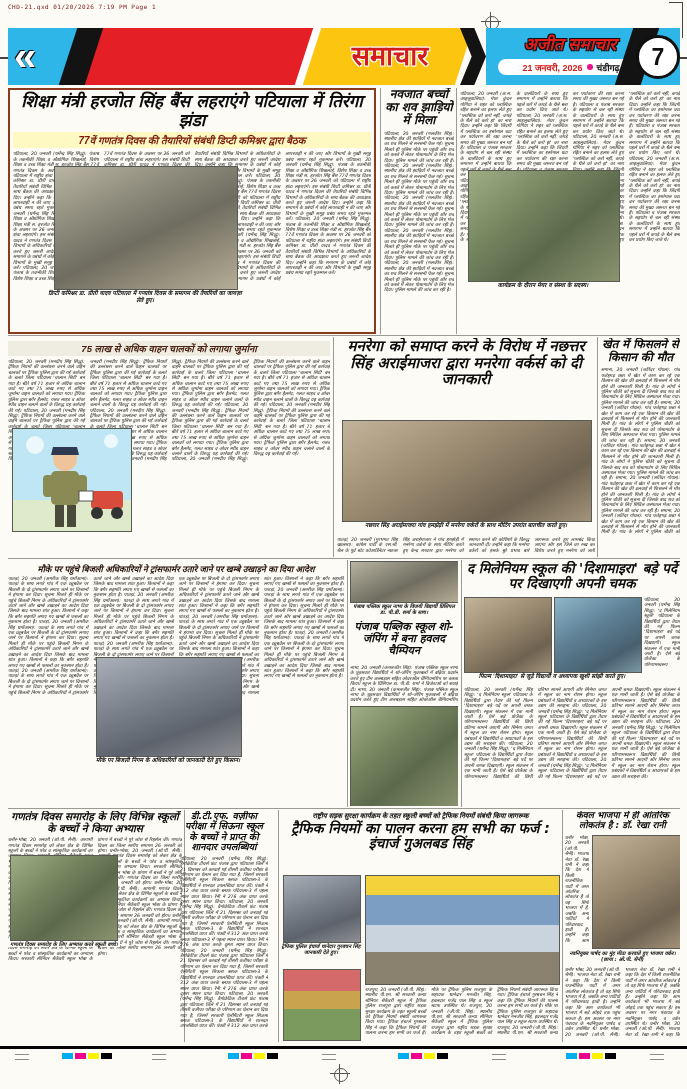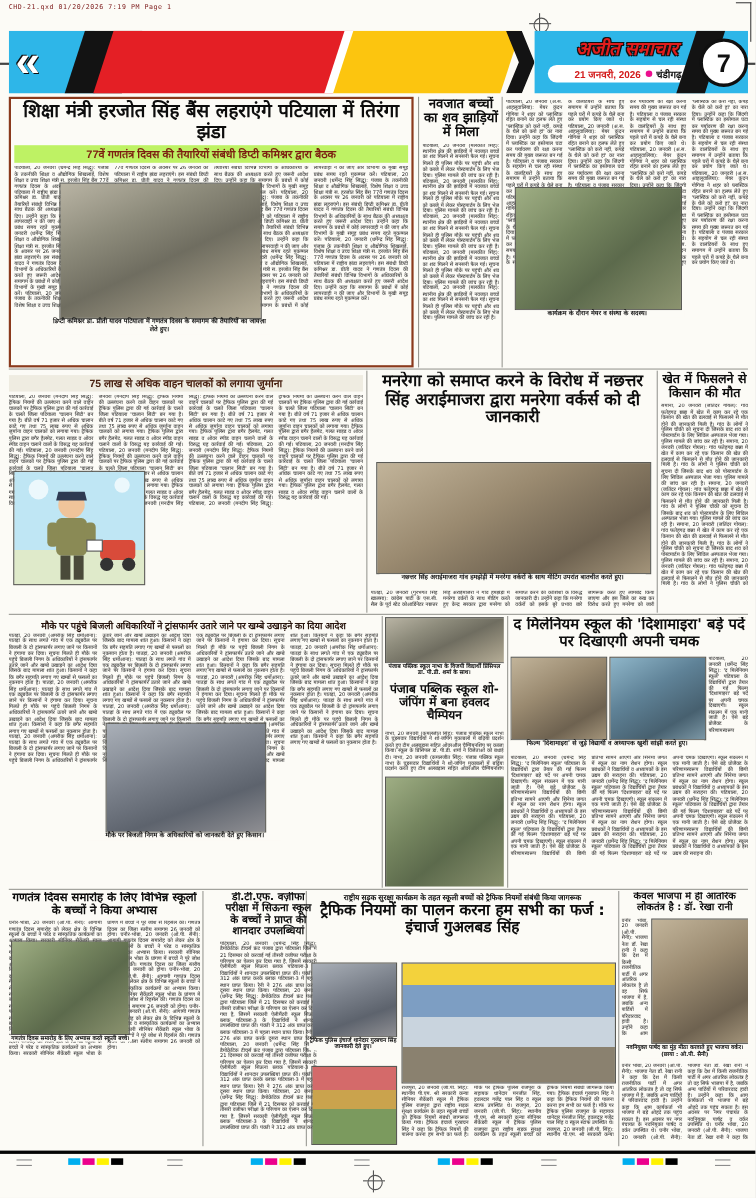--- a/index.html
+++ b/index.html
@@ -36,21 +36,21 @@
             text-shadow:1px 1px 0 #111,-1px -1px 0 #111,1px -1px 0 #111,-1px 1px 0 #111;font-style:italic;}
   .mh-pill{position:absolute;left:490px;top:31px;width:146px;height:16px;background:#fff;border-radius:8px;
            display:flex;align-items:center;justify-content:center;gap:4px;font-size:9px;font-weight:bold;}
   .mh-date{color:#d31c1c;}
   .mh-dot{width:6px;height:6px;border-radius:50%;background:#ec0f8e;}
   .mh-city{color:#111;}
   .mh-circle{position:absolute;right:0px;top:7px;width:38px;height:38px;background:#fff;border:3px solid #101010;
              border-radius:50%;display:flex;align-items:center;justify-content:center;font-size:23px;font-weight:bold;color:#101010;}
   .mh-wedge{position:absolute;right:30px;top:0;width:26px;height:57px;background:#131313;transform:skewX(-18deg);}
   
-  .art{position:absolute;overflow:hidden;}
+  .art{position:absolute;overflow:hidden;font-style:italic;}
   .hl{font-weight:bold;color:#0d0d0d;text-align:center;line-height:1.1;font-family:"DejaVu Sans",sans-serif;}
   .subhead{font-weight:bold;text-align:center;}
   .body-txt{font-size:4.6px;line-height:1.18;text-align:justify;color:#222;column-gap:5px;overflow:hidden;
             font-family:"DejaVu Sans",sans-serif;}
   .cap{font-weight:bold;text-align:center;font-size:5.8px;line-height:1.2;color:#111;background:#fcfbf6;
        font-family:"DejaVu Sans",sans-serif;}
   .photo{position:absolute;border:1px solid #5a5a55;}
   .ph-a{background:linear-gradient(155deg,#b9b4a4 0%,#8e8c7c 30%,#6f6d60 55%,#97917e 80%,#b5ad97 100%);}
   .ph-b{background:linear-gradient(140deg,#9fae84 0%,#75855f 35%,#5c6a4c 60%,#8b936f 100%);}
   .ph-c{background:linear-gradient(160deg,#aab0b8 0%,#7c828c 40%,#5d636d 70%,#8f8f93 100%);}
@@ -88,20 +88,21 @@
 
   <div class="abs masthead">
     <div class="mh-seg mh-cyan-l"></div>
     <div class="mh-chev" style="left:6px;">«</div>
     <div class="mh-seg mh-black1"></div>
     <div class="mh-seg mh-red"></div>
     <div class="mh-seg mh-white-sliver"></div>
     <div class="mh-seg mh-yellow"></div>
     <div class="mh-seg mh-black2"></div>
     <div class="mh-seg mh-cyan-r"></div>
+    <div class="mh-title2">समाचार</div>
     <div class="mh-brand">अजीत समाचार</div>
     <div class="mh-pill">
       <span class="mh-date">21 जनवरी, 2026</span>
       <span class="mh-dot"></span>
       <span class="mh-city">चंडीगढ़</span>
     </div>
     <div class="mh-wedge"></div>
     <div class="mh-circle">7</div>
   </div>
 
@@ -113,21 +114,21 @@
   <div class="abs vline" style="left:333px;top:337px;height:220px;"></div>
   <div class="abs vline" style="left:597px;top:337px;height:220px;"></div>
   <div class="abs vline" style="left:347px;top:560px;height:247px;"></div>
   <div class="abs vline" style="left:461px;top:560px;height:247px;"></div>
   <div class="abs vline" style="left:184px;top:810px;height:232px;"></div>
   <div class="abs vline" style="left:278px;top:810px;height:232px;"></div>
   <div class="abs vline" style="left:562px;top:810px;height:232px;"></div>
 
   <div class="art" style="left:8px;top:88px;width:368px;height:246px;border:2px solid #8a3a1d;padding:2px 3px;box-sizing:border-box;">
     <div class="hl" style="font-size:17px;">शिक्षा मंत्री हरजोत सिंह बैंस लहराएंगे पटियाला में तिरंगा झंडा</div>
-    <div class="subhead" style="background:#bef264;color:#7c1f10;font-size:10px;margin:3px 0;padding:1px 12px;">77वें गणतंत्र दिवस की तैयारियों संबंधी डिप्टी कमिश्नर द्वारा बैठक</div>
+    <div class="subhead" style="background:#fef9c3;color:#7c1f10;font-size:10px;margin:3px 0;padding:1px 12px;">77वें गणतंत्र दिवस की तैयारियों संबंधी डिप्टी कमिश्नर द्वारा बैठक</div>
     <div class="body-txt" style="column-count:4;height:166px;">पटियाला, 20 जनवरी (धर्मेन्द्र सिंह सिद्धू): पंजाब के तकनीकी शिक्षा व औद्योगिक शिखलाई, विशेष शिक्षा व उच्च शिक्षा मंत्री स. हरजोत सिंह बैंस 77वें गणतंत्र दिवस के अवसर पर 26 जनवरी को पटियाला में राष्ट्रीय झंडा लहराएंगे। इस संबंधी डिप्टी कमिश्नर डा. प्रीती यादव ने गणतंत्र दिवस की तैयारियों संबंधी विभिन्न विभागों के अधिकारियों के साथ बैठक की अध्यक्षता करते हुए जरूरी आदेश दिए। उन्होंने कहा कि समागम के प्रबंधों में कोई लापरवाही न की जाए और विभागों के मुखी समूह प्रबंध समय रहते मुकम्मल करें। पटियाला, 20 जनवरी (धर्मेन्द्र सिंह सिद्धू): पंजाब के तकनीकी शिक्षा व औद्योगिक शिखलाई, विशेष शिक्षा व उच्च शिक्षा मंत्री स. हरजोत सिंह बैंस 77वें गणतंत्र दिवस के अवसर पर 26 जनवरी को पटियाला में राष्ट्रीय झंडा लहराएंगे। इस संबंधी डिप्टी कमिश्नर डा. प्रीती यादव ने गणतंत्र दिवस की तैयारियों संबंधी विभिन्न विभागों के अधिकारियों के साथ बैठक की अध्यक्षता करते हुए जरूरी आदेश दिए। उन्होंने कहा कि समागम के प्रबंधों में कोई लापरवाही न की जाए और विभागों के मुखी समूह प्रबंध समय रहते मुकम्मल करें। पटियाला, 20 जनवरी (धर्मेन्द्र सिंह सिद्धू): पंजाब के तकनीकी शिक्षा व औद्योगिक शिखलाई, विशेष शिक्षा व उच्च शिक्षा मंत्री स. हरजोत सिंह बैंस 77वें गणतंत्र दिवस के अवसर पर 26 जनवरी को पटियाला में राष्ट्रीय झंडा लहराएंगे। इस संबंधी डिप्टी कमिश्नर डा. प्रीती यादव ने गणतंत्र दिवस की तैयारियों संबंधी विभिन्न विभागों के अधिकारियों के साथ बैठक की अध्यक्षता करते हुए जरूरी आदेश दिए। उन्होंने कहा कि समागम के प्रबंधों में कोई लापरवाही न की जाए और विभागों के मुखी समूह प्रबंध समय रहते मुकम्मल करें। पटियाला, 20 जनवरी (धर्मेन्द्र सिंह सिद्धू): पंजाब के तकनीकी शिक्षा व औद्योगिक शिखलाई, विशेष शिक्षा व उच्च शिक्षा मंत्री स. हरजोत सिंह बैंस 77वें गणतंत्र दिवस के अवसर पर 26 जनवरी को पटियाला में राष्ट्रीय झंडा लहराएंगे। इस संबंधी डिप्टी कमिश्नर डा. प्रीती यादव ने गणतंत्र दिवस की तैयारियों संबंधी विभिन्न विभागों के अधिकारियों के साथ बैठक की अध्यक्षता करते हुए जरूरी आदेश दिए। उन्होंने कहा कि समागम के प्रबंधों में कोई लापरवाही न की जाए और विभागों के मुखी समूह प्रबंध समय रहते मुकम्मल करें। पटियाला, 20 जनवरी (धर्मेन्द्र सिंह सिद्धू): पंजाब के तकनीकी शिक्षा व औद्योगिक शिखलाई, विशेष शिक्षा व उच्च शिक्षा मंत्री स. हरजोत सिंह बैंस 77वें गणतंत्र दिवस के अवसर पर 26 जनवरी को पटियाला में राष्ट्रीय झंडा लहराएंगे। इस संबंधी डिप्टी कमिश्नर डा. प्रीती यादव ने गणतंत्र दिवस की तैयारियों संबंधी विभिन्न विभागों के अधिकारियों के साथ बैठक की अध्यक्षता करते हुए जरूरी आदेश दिए। उन्होंने कहा कि समागम के प्रबंधों में कोई लापरवाही न की जाए और विभागों के मुखी समूह प्रबंध समय रहते मुकम्मल करें। पटियाला, 20 जनवरी (धर्मेन्द्र सिंह सिद्धू): पंजाब के तकनीकी शिक्षा व औद्योगिक शिखलाई, विशेष शिक्षा व उच्च शिक्षा मंत्री स. हरजोत सिंह बैंस 77वें गणतंत्र दिवस के अवसर पर 26 जनवरी को पटियाला में राष्ट्रीय झंडा लहराएंगे। इस संबंधी डिप्टी कमिश्नर डा. प्रीती यादव ने गणतंत्र दिवस की तैयारियों संबंधी विभिन्न विभागों के अधिकारियों के साथ बैठक की अध्यक्षता करते हुए जरूरी आदेश दिए। उन्होंने कहा कि समागम के प्रबंधों में कोई लापरवाही न की जाए और विभागों के मुखी समूह प्रबंध समय रहते मुकम्मल करें। पटियाला, 20 जनवरी (धर्मेन्द्र सिंह सिद्धू): पंजाब के तकनीकी शिक्षा व औद्योगिक शिखलाई, विशेष शिक्षा व उच्च शिक्षा मंत्री स. हरजोत सिंह बैंस 77वें गणतंत्र दिवस के अवसर पर 26 जनवरी को पटियाला में राष्ट्रीय झंडा लहराएंगे। इस संबंधी डिप्टी कमिश्नर डा. प्रीती यादव ने गणतंत्र दिवस की तैयारियों संबंधी विभिन्न विभागों के अधिकारियों के साथ बैठक की अध्यक्षता करते हुए जरूरी आदेश दिए। उन्होंने कहा कि समागम के प्रबंधों में कोई लापरवाही न की जाए और विभागों के मुखी समूह प्रबंध समय रहते मुकम्मल करें। पटियाला, 20 जनवरी (धर्मेन्द्र सिंह सिद्धू): पंजाब के तकनीकी शिक्षा व औद्योगिक शिखलाई, विशेष शिक्षा व उच्च शिक्षा मंत्री स. हरजोत सिंह बैंस 77वें गणतंत्र दिवस के अवसर पर 26 जनवरी को पटियाला में राष्ट्रीय झंडा लहराएंगे। इस संबंधी डिप्टी कमिश्नर डा. प्रीती यादव ने गणतंत्र दिवस की तैयारियों संबंधी विभिन्न विभागों के अधिकारियों के साथ बैठक की अध्यक्षता करते हुए जरूरी आदेश दिए। उन्होंने कहा कि समागम के प्रबंधों में कोई लापरवाही न की जाए और विभागों के मुखी समूह प्रबंध समय रहते मुकम्मल करें। पटियाला, 20 जनवरी (धर्मेन्द्र सिंह सिद्धू): पंजाब के तकनीकी शिक्षा व औद्योगिक शिखलाई, विशेष शिक्षा व उच्च शिक्षा मंत्री स. हरजोत सिंह बैंस 77वें गणतंत्र दिवस के अवसर पर 26 जनवरी को पटियाला में राष्ट्रीय झंडा लहराएंगे। इस संबंधी डिप्टी कमिश्नर डा. प्रीती यादव ने गणतंत्र दिवस की तैयारियों संबंधी विभिन्न विभागों के अधिकारियों के साथ बैठक की अध्यक्षता करते हुए जरूरी आदेश दिए। उन्होंने कहा कि समागम के प्रबंधों में कोई लापरवाही न की जाए और विभागों के मुखी समूह प्रबंध समय रहते मुकम्मल करें।</div>
     <div class="photo ph-a" style="left:44px;top:76px;width:182px;height:122px;"></div>
     <div class="cap abs" style="left:34px;top:200px;width:202px;">डिप्टी कमिश्नर डा. प्रीती यादव पटियाला में गणतंत्र दिवस के समागम की तैयारियों का जायज़ा लेते हुए।</div>
   </div>
 
   <div class="art" style="left:384px;top:88px;width:70px;height:246px;">
     <div class="hl" style="font-size:12px;">नवजात बच्चों का शव झाड़ियों में मिला</div>
     <div class="body-txt" style="column-count:1;height:178px;margin-top:3px;">पटियाला, 20 जनवरी (मलकीत सिंह): स्थानीय क्षेत्र की झाड़ियों में नवजात बच्चों का शव मिलने से सनसनी फैल गई। सूचना मिलते ही पुलिस मौके पर पहुंची और शव को कब्जे में लेकर पोस्टमार्टम के लिए भेज दिया। पुलिस मामले की जांच कर रही है। पटियाला, 20 जनवरी (मलकीत सिंह): स्थानीय क्षेत्र की झाड़ियों में नवजात बच्चों का शव मिलने से सनसनी फैल गई। सूचना मिलते ही पुलिस मौके पर पहुंची और शव को कब्जे में लेकर पोस्टमार्टम के लिए भेज दिया। पुलिस मामले की जांच कर रही है। पटियाला, 20 जनवरी (मलकीत सिंह): स्थानीय क्षेत्र की झाड़ियों में नवजात बच्चों का शव मिलने से सनसनी फैल गई। सूचना मिलते ही पुलिस मौके पर पहुंची और शव को कब्जे में लेकर पोस्टमार्टम के लिए भेज दिया। पुलिस मामले की जांच कर रही है। पटियाला, 20 जनवरी (मलकीत सिंह): स्थानीय क्षेत्र की झाड़ियों में नवजात बच्चों का शव मिलने से सनसनी फैल गई। सूचना मिलते ही पुलिस मौके पर पहुंची और शव को कब्जे में लेकर पोस्टमार्टम के लिए भेज दिया। पुलिस मामले की जांच कर रही है। पटियाला, 20 जनवरी (मलकीत सिंह): स्थानीय क्षेत्र की झाड़ियों में नवजात बच्चों का शव मिलने से सनसनी फैल गई। सूचना मिलते ही पुलिस मौके पर पहुंची और शव को कब्जे में लेकर पोस्टमार्टम के लिए भेज दिया। पुलिस मामले की जांच कर रही है।</div>
   </div>
 
@@ -195,21 +196,21 @@
     <div class="body-txt abs" style="left:0;top:126px;width:216px;column-count:3;height:118px;">पटियाला, 20 जनवरी (धर्मेन्द्र सिंह सिद्धू): 'द मिलेनियम स्कूल' पटियाला के विद्यार्थियों द्वारा तैयार की गई फिल्म 'दिशामाइरा' बड़े पर्दे पर अपनी चमक दिखाएगी। स्कूल संकलन में एक मानी जाती है। ऐसे बड़े प्रोजैक्ट के परिणामस्वरूप विद्यार्थियों की छिपी प्रतिभा सामने आएगी और सिनेमा जगत में स्कूल का नाम रोशन होगा। स्कूल प्रबंधकों ने विद्यार्थियों व अध्यापकों के इस उद्यम की सराहना की। पटियाला, 20 जनवरी (धर्मेन्द्र सिंह सिद्धू): 'द मिलेनियम स्कूल' पटियाला के विद्यार्थियों द्वारा तैयार की गई फिल्म 'दिशामाइरा' बड़े पर्दे पर अपनी चमक दिखाएगी। स्कूल संकलन में एक मानी जाती है। ऐसे बड़े प्रोजैक्ट के परिणामस्वरूप विद्यार्थियों की छिपी प्रतिभा सामने आएगी और सिनेमा जगत में स्कूल का नाम रोशन होगा। स्कूल प्रबंधकों ने विद्यार्थियों व अध्यापकों के इस उद्यम की सराहना की। पटियाला, 20 जनवरी (धर्मेन्द्र सिंह सिद्धू): 'द मिलेनियम स्कूल' पटियाला के विद्यार्थियों द्वारा तैयार की गई फिल्म 'दिशामाइरा' बड़े पर्दे पर अपनी चमक दिखाएगी। स्कूल संकलन में एक मानी जाती है। ऐसे बड़े प्रोजैक्ट के परिणामस्वरूप विद्यार्थियों की छिपी प्रतिभा सामने आएगी और सिनेमा जगत में स्कूल का नाम रोशन होगा। स्कूल प्रबंधकों ने विद्यार्थियों व अध्यापकों के इस उद्यम की सराहना की। पटियाला, 20 जनवरी (धर्मेन्द्र सिंह सिद्धू): 'द मिलेनियम स्कूल' पटियाला के विद्यार्थियों द्वारा तैयार की गई फिल्म 'दिशामाइरा' बड़े पर्दे पर अपनी चमक दिखाएगी। स्कूल संकलन में एक मानी जाती है। ऐसे बड़े प्रोजैक्ट के परिणामस्वरूप विद्यार्थियों की छिपी प्रतिभा सामने आएगी और सिनेमा जगत में स्कूल का नाम रोशन होगा। स्कूल प्रबंधकों ने विद्यार्थियों व अध्यापकों के इस उद्यम की सराहना की। पटियाला, 20 जनवरी (धर्मेन्द्र सिंह सिद्धू): 'द मिलेनियम स्कूल' पटियाला के विद्यार्थियों द्वारा तैयार की गई फिल्म 'दिशामाइरा' बड़े पर्दे पर अपनी चमक दिखाएगी। स्कूल संकलन में एक मानी जाती है। ऐसे बड़े प्रोजैक्ट के परिणामस्वरूप विद्यार्थियों की छिपी प्रतिभा सामने आएगी और सिनेमा जगत में स्कूल का नाम रोशन होगा। स्कूल प्रबंधकों ने विद्यार्थियों व अध्यापकों के इस उद्यम की सराहना की।</div>
   </div>
 
   <div class="art" style="left:8px;top:811px;width:174px;height:230px;">
     <div class="hl" style="font-size:10.5px;">गणतंत्र दिवस समारोह के लिए विभिन्न स्कूलों के बच्चों ने किया अभ्यास</div>
     <div class="body-txt" style="column-count:2;height:194px;margin-top:3px;">घनौर-भोबा, 20 जनवरी (ओ.पी. सैनी): आगामी गणतंत्र दिवस समारोह को लेकर क्षेत्र के विभिन्न स्कूलों के बच्चों ने परेड व सांस्कृतिक कार्यक्रमों का अभ्यास किया। सरकारी सीनियर सैकेंडरी स्कूल भोबा के प्रांगण में बच्चों ने पूरे जोश से रिहर्सल की। गणतंत्र दिवस का जिला स्तरीय समागम 26 जनवरी को होगा। घनौर-भोबा, 20 जनवरी (ओ.पी. सैनी): आगामी गणतंत्र दिवस समारोह को लेकर क्षेत्र के विभिन्न स्कूलों के बच्चों ने परेड व सांस्कृतिक कार्यक्रमों का अभ्यास किया। सरकारी सीनियर सैकेंडरी स्कूल भोबा के प्रांगण में बच्चों ने पूरे जोश से रिहर्सल की। गणतंत्र दिवस का जिला स्तरीय समागम 26 जनवरी को होगा। घनौर-भोबा, 20 जनवरी (ओ.पी. सैनी): आगामी गणतंत्र दिवस समारोह को लेकर क्षेत्र के विभिन्न स्कूलों के बच्चों ने परेड व सांस्कृतिक कार्यक्रमों का अभ्यास किया। सरकारी सीनियर सैकेंडरी स्कूल भोबा के प्रांगण में बच्चों ने पूरे जोश से रिहर्सल की। गणतंत्र दिवस का जिला स्तरीय समागम 26 जनवरी को होगा। घनौर-भोबा, 20 जनवरी (ओ.पी. सैनी): आगामी गणतंत्र दिवस समारोह को लेकर क्षेत्र के विभिन्न स्कूलों के बच्चों ने परेड व सांस्कृतिक कार्यक्रमों का अभ्यास किया। सरकारी सीनियर सैकेंडरी स्कूल भोबा के प्रांगण में बच्चों ने पूरे जोश से रिहर्सल की। गणतंत्र दिवस का जिला स्तरीय समागम 26 जनवरी को होगा। घनौर-भोबा, 20 जनवरी (ओ.पी. सैनी): आगामी गणतंत्र दिवस समारोह को लेकर क्षेत्र के विभिन्न स्कूलों के बच्चों ने परेड व सांस्कृतिक कार्यक्रमों का अभ्यास किया। सरकारी सीनियर सैकेंडरी स्कूल भोबा के प्रांगण में बच्चों ने पूरे जोश से रिहर्सल की। गणतंत्र दिवस का जिला स्तरीय समागम 26 जनवरी को होगा। घनौर-भोबा, 20 जनवरी (ओ.पी. सैनी): आगामी गणतंत्र दिवस समारोह को लेकर क्षेत्र के विभिन्न स्कूलों के बच्चों ने परेड व सांस्कृतिक कार्यक्रमों का अभ्यास किया। सरकारी सीनियर सैकेंडरी स्कूल भोबा के प्रांगण में बच्चों ने पूरे जोश से रिहर्सल की। गणतंत्र दिवस का जिला स्तरीय समागम 26 जनवरी को होगा। घनौर-भोबा, 20 जनवरी (ओ.पी. सैनी): आगामी गणतंत्र दिवस समारोह को लेकर क्षेत्र के विभिन्न स्कूलों के बच्चों ने परेड व सांस्कृतिक कार्यक्रमों का अभ्यास किया। सरकारी सीनियर सैकेंडरी स्कूल भोबा के प्रांगण में बच्चों ने पूरे जोश से रिहर्सल की। गणतंत्र दिवस का जिला स्तरीय समागम 26 जनवरी को होगा।</div>
     <div class="photo ph-b" style="left:2px;top:44px;width:106px;height:84px;"></div>
     <div class="cap abs" style="left:0;top:130px;width:112px;font-size:5.2px;">गणतंत्र दिवस समारोह के लिए अभ्यास करते स्कूली बच्चे।</div>
   </div>
 
-  <div class="art" style="left:200px;top:811px;width:88px;height:230px;">
+  <div class="art" style="left:180px;top:811px;width:88px;height:230px;">
     <div class="hl" style="font-size:9.5px;">डी.टी.एफ. वज़ीफा परीक्षा में सिऊना स्कूल के बच्चों ने प्राप्त की शानदार उपलब्धियां</div>
     <div class="body-txt" style="column-count:1;height:178px;margin-top:3px;">पटियाला, 20 जनवरी (धर्मेन्द्र सिंह सिद्धू): डैमोक्रेटिक टीचर्स फ्रंट पंजाब द्वारा पटियाला जिले में 21 दिसम्बर को करवाई गई तीसरी वजीफा परीक्षा के परिणाम का ऐलान कर दिया गया है, जिसमें सरकारी ऐलीमैंटरी स्कूल सिऊना ब्लाक पटियाला-3 के विद्यार्थियों ने शानदार उपलब्धियां प्राप्त कीं। पंक्ती ने 312 अंक प्राप्त करके ब्लाक पटियाला-3 में पहला स्थान प्राप्त किया। रैनी ने 276 अंक प्राप्त करके दूसरा स्थान प्राप्त किया। पटियाला, 20 जनवरी (धर्मेन्द्र सिंह सिद्धू): डैमोक्रेटिक टीचर्स फ्रंट पंजाब द्वारा पटियाला जिले में 21 दिसम्बर को करवाई गई तीसरी वजीफा परीक्षा के परिणाम का ऐलान कर दिया गया है, जिसमें सरकारी ऐलीमैंटरी स्कूल सिऊना ब्लाक पटियाला-3 के विद्यार्थियों ने शानदार उपलब्धियां प्राप्त कीं। पंक्ती ने 312 अंक प्राप्त करके ब्लाक पटियाला-3 में पहला स्थान प्राप्त किया। रैनी ने 276 अंक प्राप्त करके दूसरा स्थान प्राप्त किया। पटियाला, 20 जनवरी (धर्मेन्द्र सिंह सिद्धू): डैमोक्रेटिक टीचर्स फ्रंट पंजाब द्वारा पटियाला जिले में 21 दिसम्बर को करवाई गई तीसरी वजीफा परीक्षा के परिणाम का ऐलान कर दिया गया है, जिसमें सरकारी ऐलीमैंटरी स्कूल सिऊना ब्लाक पटियाला-3 के विद्यार्थियों ने शानदार उपलब्धियां प्राप्त कीं। पंक्ती ने 312 अंक प्राप्त करके ब्लाक पटियाला-3 में पहला स्थान प्राप्त किया। रैनी ने 276 अंक प्राप्त करके दूसरा स्थान प्राप्त किया। पटियाला, 20 जनवरी (धर्मेन्द्र सिंह सिद्धू): डैमोक्रेटिक टीचर्स फ्रंट पंजाब द्वारा पटियाला जिले में 21 दिसम्बर को करवाई गई तीसरी वजीफा परीक्षा के परिणाम का ऐलान कर दिया गया है, जिसमें सरकारी ऐलीमैंटरी स्कूल सिऊना ब्लाक पटियाला-3 के विद्यार्थियों ने शानदार उपलब्धियां प्राप्त कीं। पंक्ती ने 312 अंक प्राप्त करके ब्लाक पटियाला-3 में पहला स्थान प्राप्त किया। रैनी ने 276 अंक प्राप्त करके दूसरा स्थान प्राप्त किया।</div>
   </div>
 
   <div class="art" style="left:281px;top:811px;width:279px;height:230px;">
     <div class="subhead" style="font-size:6.8px;color:#111;">राष्ट्रीय सड़क सुरक्षा कार्यक्रम के तहत स्कूली बच्चों को ट्रैफिक नियमों संबंधी किया जागरूक</div>
     <div class="hl" style="font-size:14px;margin-top:1px;">ट्रैफिक नियमों का पालन करना हम सभी का फर्ज : इंचार्ज गुअलबड सिंह</div>
     <div class="photo ph-c" style="left:2px;top:64px;width:76px;height:66px;"></div>
     <div class="cap abs" style="left:0;top:132px;width:80px;font-size:5.2px;">ट्रैफिक पुलिस इंचार्ज थानेदार गुरबचन सिंह जानकारी देते हुए।</div>
     <div class="photo ph-kids" style="left:2px;top:158px;width:76px;height:70px;"></div>

